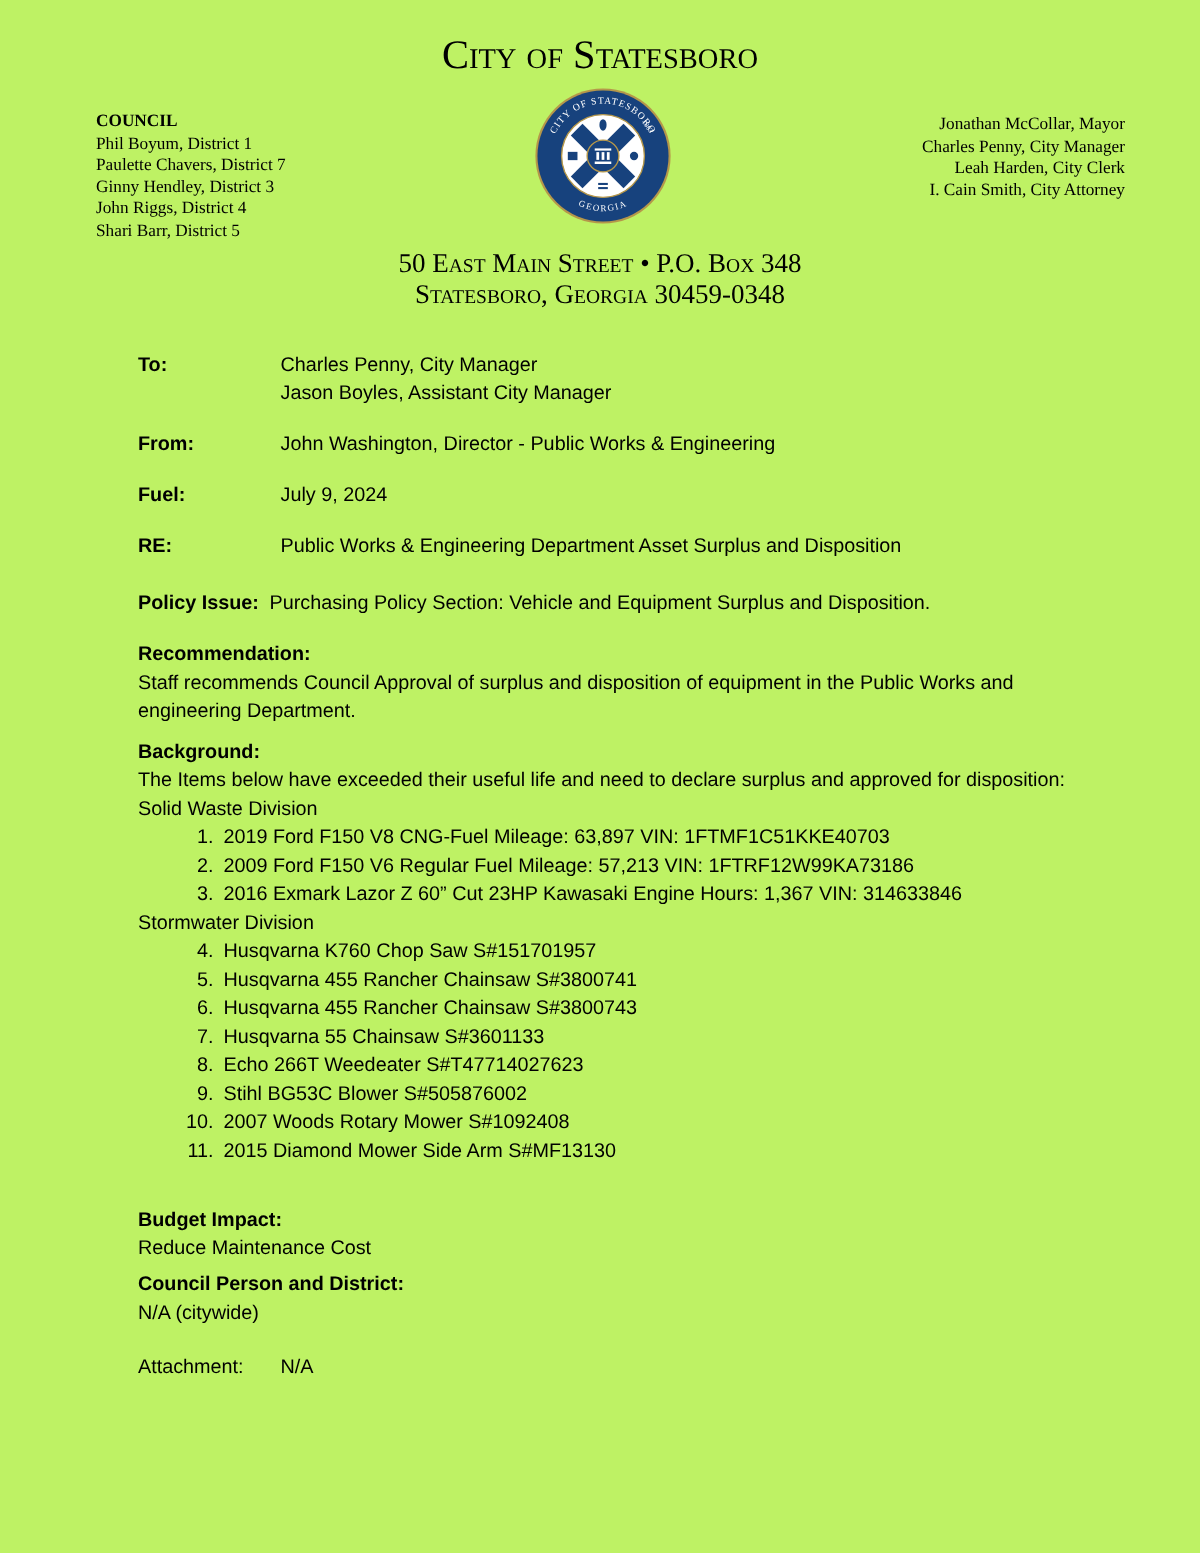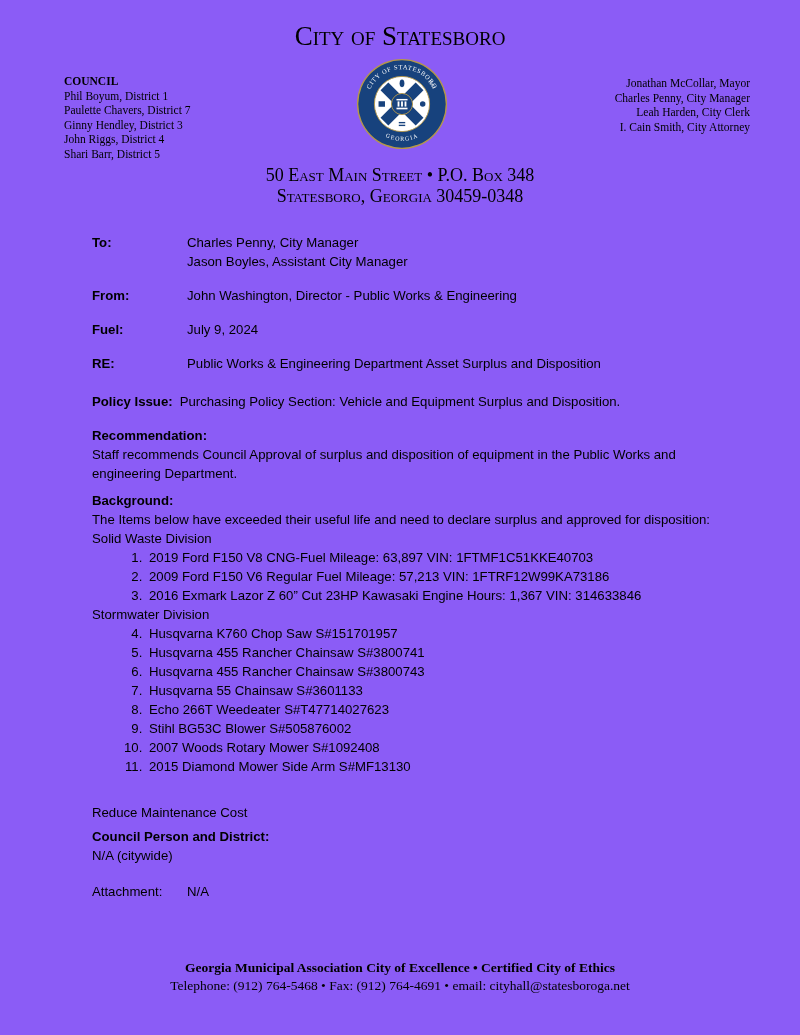--- a/index.html
+++ b/index.html
@@ -1,21 +1,21 @@
 <!DOCTYPE html>
 <html><head>
 <meta charset="utf-8">
 <style>
   html, body { margin: 0; padding: 0; }
   body {
     width: 800px; height: 1035px;
     background: #ffffff; color: #000;
     font-family: "Liberation Sans", sans-serif;
   }
-  .page { position: relative; width: 800px; height: 1035px; overflow: hidden; background: #8b5cf6; }
+  .page { position: relative; width: 800px; height: 1035px; overflow: hidden; background: #bef264; }
 
   .doc-title {
     padding-top: 20px; text-align: center;
     font-family: "Liberation Serif", serif;
     font-variant: small-caps; font-size: 27px; line-height: 32px;
   }
   .header-row {
     display: flex; justify-content: space-between; align-items: flex-start;
     margin: 4px 50px 0 64px;
   }
@@ -166,33 +166,30 @@
         <li>Husqvarna 455 Rancher Chainsaw S#3800743</li>
         <li>Husqvarna 55 Chainsaw S#3601133</li>
         <li>Echo 266T Weedeater S#T47714027623</li>
         <li>Stihl BG53C Blower S#505876002</li>
         <li>2007 Woods Rotary Mower S#1092408</li>
         <li>2015 Diamond Mower Side Arm S#MF13130</li>
       </ol>
     </div>
 
     <div class="budget">
+      <div class="b">Budget Impact:</div>
       <div>Reduce Maintenance Cost</div>
     </div>
 
     <div class="cp">
       <div class="b">Council Person and District:</div>
       <div>N/A (citywide)</div>
     </div>
 
     <div class="memo-row attach">
       <div>Attachment:</div>
       <div>N/A</div>
     </div>
 
   </div>
 
-  <div class="footer">
-    <div class="line1">Georgia Municipal Association City of Excellence • Certified City of Ethics</div>
-    <div>Telephone:  (912) 764-5468 • Fax: (912) 764-4691 • email: cityhall@statesboroga.net</div>
-  </div>
 
 </div>
 
 </body></html>

